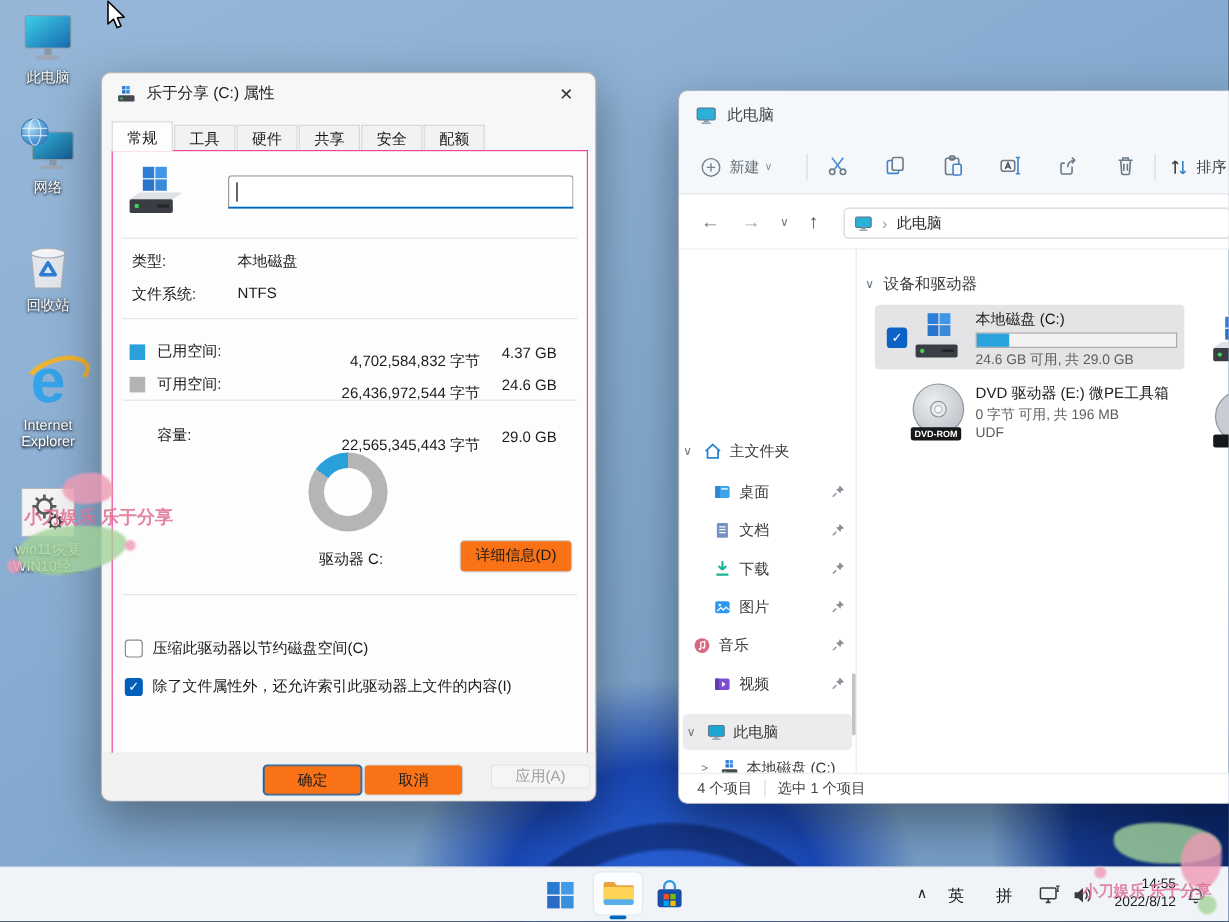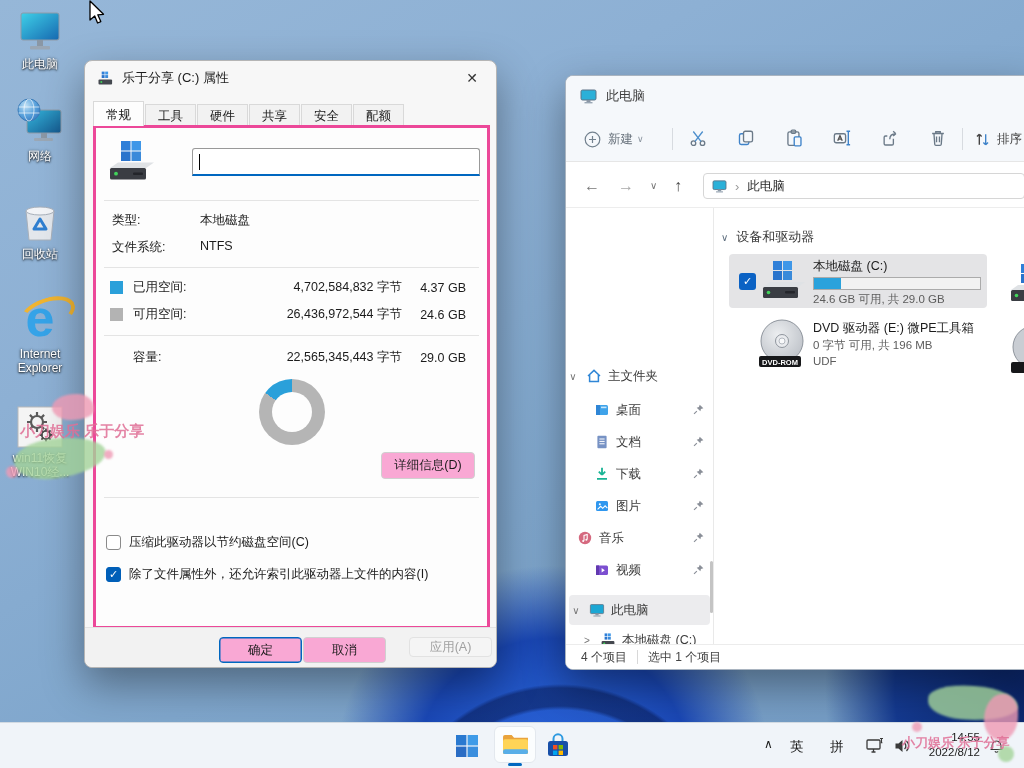--- a/index.html
+++ b/index.html
@@ -23,31 +23,31 @@
   .window{position:absolute;box-shadow:0 16px 42px rgba(0,0,0,.38);}
 
   
   #dlg{left:84px;top:60px;width:413px;height:608px;background:#f7f7f7;border:1px solid #b5b5b5;border-radius:8px;z-index:20;}
   .dlg-titlebar{position:absolute;left:0;top:0;right:0;height:34px;display:flex;align-items:center;padding:0 12px;}
   .dlg-title{font-size:13px;color:#1b1b1b;margin-left:8px;}
   .dlg-close{position:absolute;right:6px;top:2px;width:36px;height:30px;display:flex;align-items:center;justify-content:center;font-size:14px;color:#333;border-radius:5px;}
   .tabs{position:absolute;left:8px;top:41px;display:flex;align-items:flex-end;height:24px;}
   .tab{font-size:12.5px;color:#1b1b1b;padding:3px 12px 4px;border:1px solid #d9d9d9;border-bottom:none;background:#f2f2f2;margin-right:1px;height:22px;}
   .tab.sel{background:#fdfdfd;height:25px;position:relative;z-index:2;padding-top:5px;}
-  .page{position:absolute;left:8px;top:64px;width:397px;height:504px;background:#fdfdfd;border:3px solid #ec4899;}
+  .page{position:absolute;left:8px;top:64px;width:397px;height:504px;background:#fdfdfd;border:1px solid #ec4899;}
   .hr{position:absolute;left:8px;right:8px;height:1px;background:#e4e4e4;}
   .frow{position:absolute;font-size:12.5px;color:#1b1b1b;}
   .srow{position:absolute;left:14px;width:356px;display:flex;align-items:center;font-size:12.5px;color:#1b1b1b;}
   .sw{width:13px;height:13px;margin-right:10px;flex:0 0 auto;}
   .srow .lab{flex:1;}
-  .srow .bytes{width:150px;text-align:right;}
+  .srow .bytes{width:150px;text-align:right;margin-top:16px;}
   .srow .gb{width:64px;text-align:right;}
   .donut{position:absolute;left:163px;top:251px;width:66px;height:66px;border-radius:50%;}
   .donut-hole{position:absolute;left:13px;top:13px;width:40px;height:40px;border-radius:50%;background:#fdfdfd;}
-  .btn{position:absolute;display:flex;align-items:center;justify-content:center;font-size:12.5px;color:#1b1b1b;background:#f9a8d4;border:1px solid #d0d0d0;border-radius:4px;}
+  .btn{position:absolute;display:flex;align-items:center;justify-content:center;font-size:12.5px;color:#1b1b1b;background:#f97316;border:1px solid #d0d0d0;border-radius:4px;}
   .cbrow{position:absolute;left:10px;display:flex;align-items:center;font-size:12.5px;color:#1b1b1b;}
   .cbox{width:15px;height:15px;border:1px solid #8a8a8a;border-radius:3px;background:#fff;margin-right:8px;flex:0 0 auto;display:flex;align-items:center;justify-content:center;}
   .cbox.on{background:#005fb8;border-color:#005fb8;color:#fff;font-size:11px;}
   .dlg-bottom{position:absolute;left:0;right:0;bottom:0;height:40px;background:#f2f2f2;border-top:1px solid #e3e3e3;border-radius:0 0 8px 8px;}
   .btn.primary{border:1px solid #0067c0;box-shadow:0 0 0 .5px #0067c0 inset;}
   .btn.disabled{background:#f5f5f5;border-color:#e2e2e2;color:#a0a0a0;}
   .input{position:absolute;background:#fff;border:1px solid #999;border-bottom:2px solid #0067c0;border-radius:3px 3px 0 0;}
   .caret{position:absolute;left:6px;top:5px;width:1px;height:16px;background:#000;}
 
   
@@ -510,20 +510,21 @@
       <div class="srow" style="top:221px">
         <span class="sw"></span>
         <span class="lab">容量:</span>
         <span class="bytes">22,565,345,443 字节</span>
         <span class="gb">29.0 GB</span>
       </div>
 
       <div class="donut" style="background: conic-gradient(from -54.36deg, rgb(42, 160, 218) 0deg, rgb(42, 160, 218) 54.36deg, rgb(181, 181, 181) 54.36deg, rgb(181, 181, 181) 360deg);">
           <div class="donut-hole"></div>
         </div>
+      <div class="frow" style="left:0;top:332px;width:397px;text-align:center">驱动器 C:</div>
       <div class="btn" style="right:12px;top:324px;width:94px;height:27px">详细信息(D)</div>
 
       <div class="hr" style="top:369px"></div>
 
       <div class="cbrow" style="top:406px">
         <span class="cbox"></span>
         <span>压缩此驱动器以节约磁盘空间(C)</span>
       </div>
       <div class="cbrow" style="top:438px">
         <span class="cbox on">

